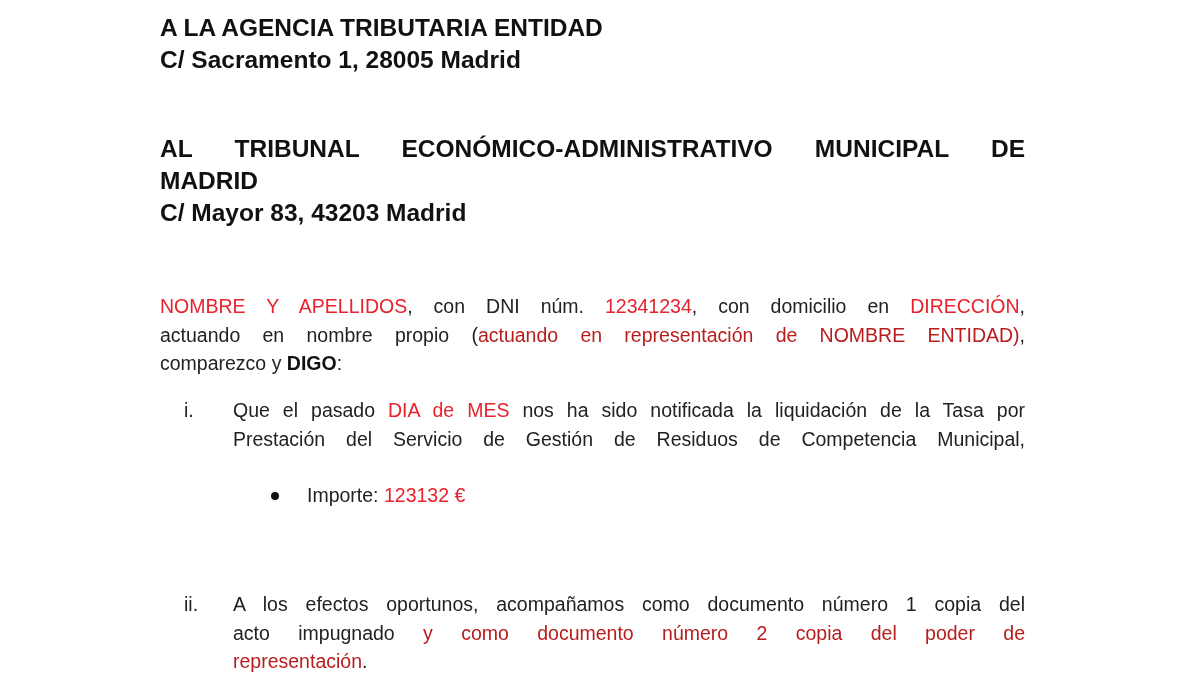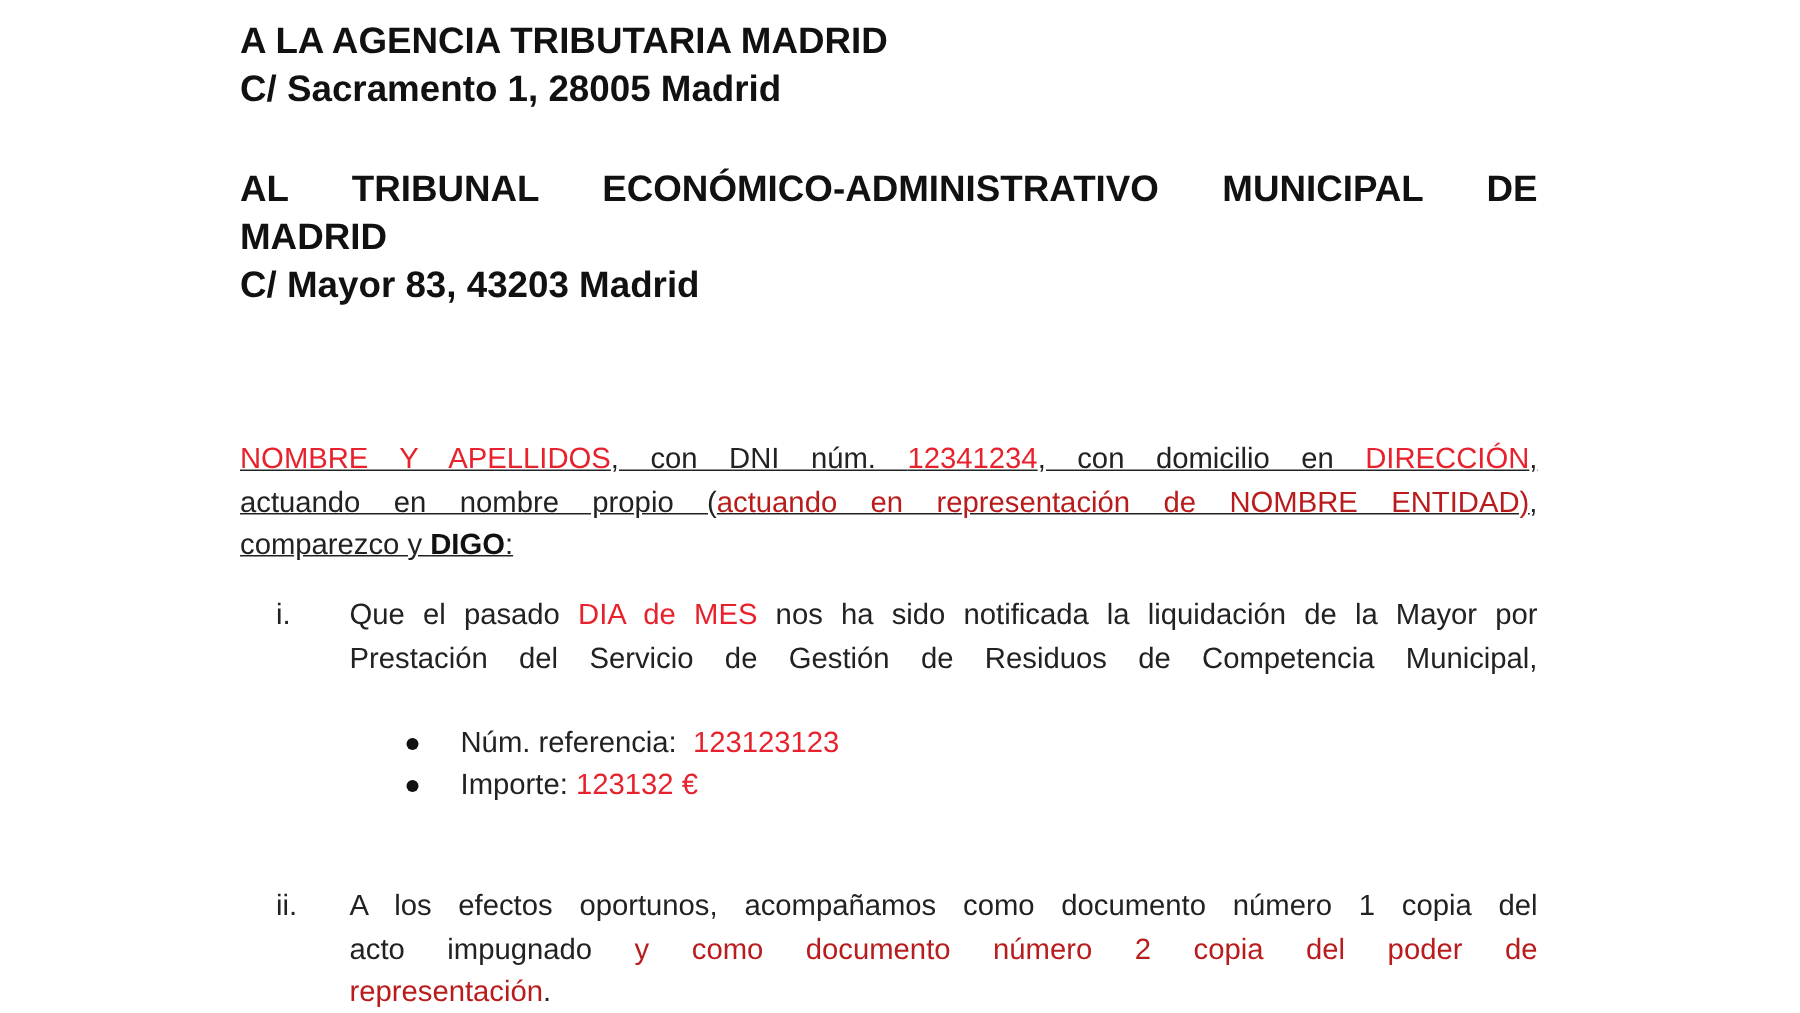--- a/index.html
+++ b/index.html
@@ -36,26 +36,26 @@
       position: absolute;
       top: 111px;
       left: 0;
       width: 865px;
       text-align: justify;
     }
     .hdr-line-just {
       text-align: justify;
       text-align-last: justify;
       display: block;
+      margin-top: 22px;
     }
     .body-text {
       font-size: 19.5px;
       line-height: 28.5px;
       color: #222;
-      text-decoration: underline;
     }
     .intro {
       position: absolute;
       top: 292px;
       left: 0;
       width: 865px;
     }
     .just {
       display: block;
       text-align: justify;
@@ -110,47 +110,43 @@
       border-radius: 50%;
       background: #111;
     }
   </style>
 </head>
 <body>
 
 <div class="page">
 
   <div class="hdr-block-1">
-    <p class="hdr">A LA AGENCIA TRIBUTARIA MADRID</p>
+    <p class="hdr">A LA AGENCIA TRIBUTARIA ENTIDAD</p>
     <p class="hdr">C/ Sacramento 1, 28005 Madrid</p>
   </div>
 
   <div class="hdr-block-2">
     <p class="hdr hdr-line-just">AL TRIBUNAL ECONÓMICO-ADMINISTRATIVO MUNICIPAL DE</p>
     <p class="hdr">MADRID</p>
     <p class="hdr">C/ Mayor 83, 43203 Madrid</p>
   </div>
 
   <div class="intro body-text">
     <span class="just"><span class="red">NOMBRE Y APELLIDOS</span><span>, con DNI núm. </span><span class="red">12341234</span><span>, con domicilio en </span><span class="red">DIRECCIÓN</span><span>,</span></span>
     <span class="just"><span>actuando en nombre propio (</span><span class="green">actuando en representación de NOMBRE ENTIDAD)</span><span>,</span></span>
     <span class="plain"><span>comparezco y </span><span class="bold">DIGO</span><span>:</span></span>
   </div>
 
   <div class="item item-1 body-text">
     <span class="marker">i.</span>
     <div class="item-text">
-      <span class="just"><span>Que el pasado </span><span class="red">DIA de MES</span><span> nos ha sido notificada la liquidación de la Mayor por</span></span>
+      <span class="just"><span>Que el pasado </span><span class="red">DIA de MES</span><span> nos ha sido notificada la liquidación de la Tasa por</span></span>
       <span class="just">Prestación del Servicio de Gestión de Residuos de Competencia Municipal,</span>
     </div>
     <ul class="bullets">
-      <li>
-        <span class="bullet-dot"></span>
-        <span style="white-space:pre">Núm. referencia:  </span><span class="red">123123123</span>
-      </li>
       <li>
         <span class="bullet-dot"></span>
         <span style="white-space:pre">Importe: </span><span class="red">123132 €</span>
       </li>
     </ul>
   </div>
 
   <div class="item item-2 body-text">
     <span class="marker">ii.</span>
     <div class="item-text">

